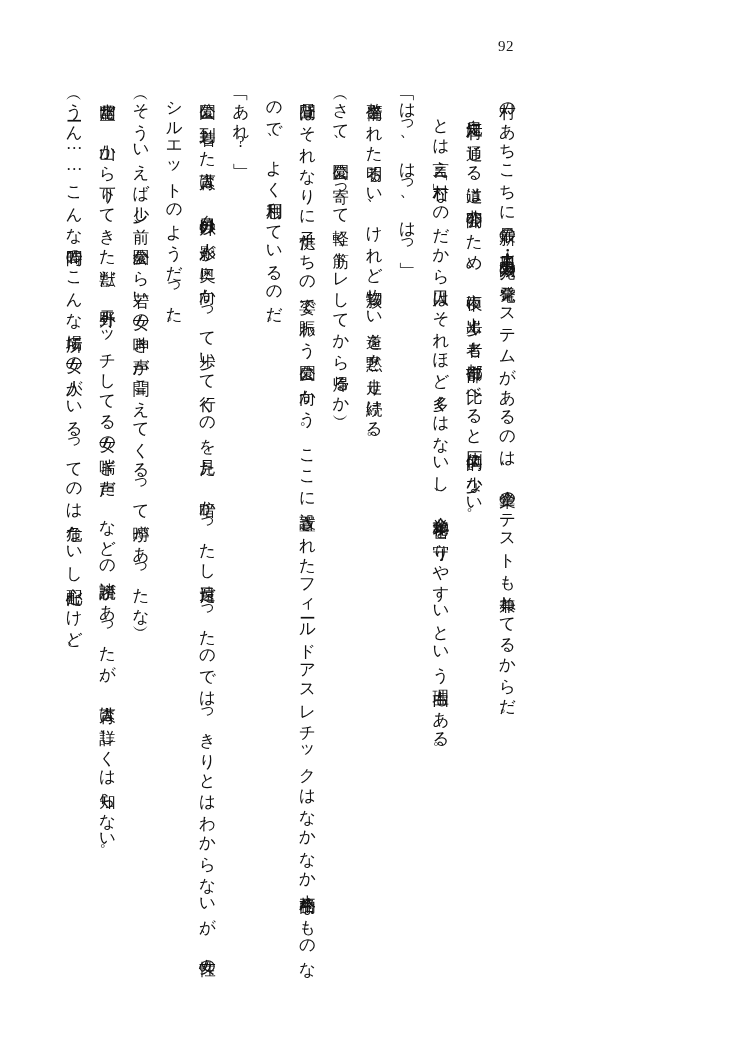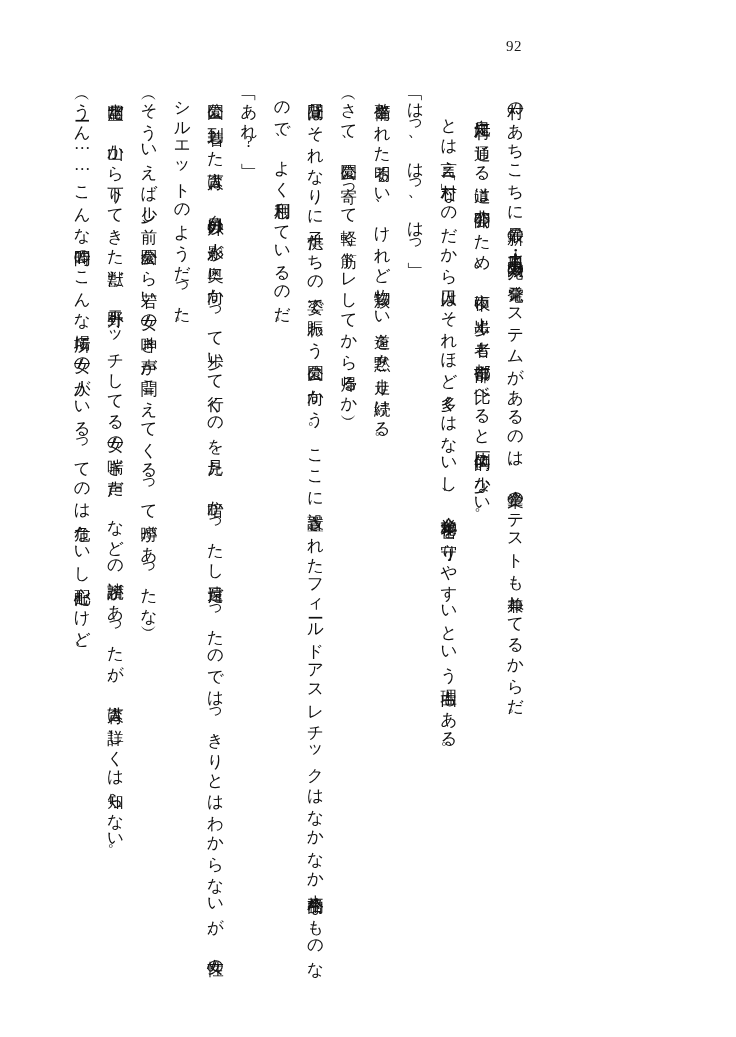--- a/index.html
+++ b/index.html
@@ -10,21 +10,21 @@
   body {
     width: 736px;
     height: 1037px;
     font-family: "Liberation Serif", "DejaVu Serif", serif;
     color: #000000;
     position: relative;
     overflow: hidden;
   }
   .page {
     position: absolute;
-    left: 16px;
+    left: 8px;
     top: 0;
     width: 612px;
     height: 1037px;
     background: #ffffff;
   }
   .page-number {
     position: absolute;
     top: 38px;
     right: 106px;
     font-size: 15px;

